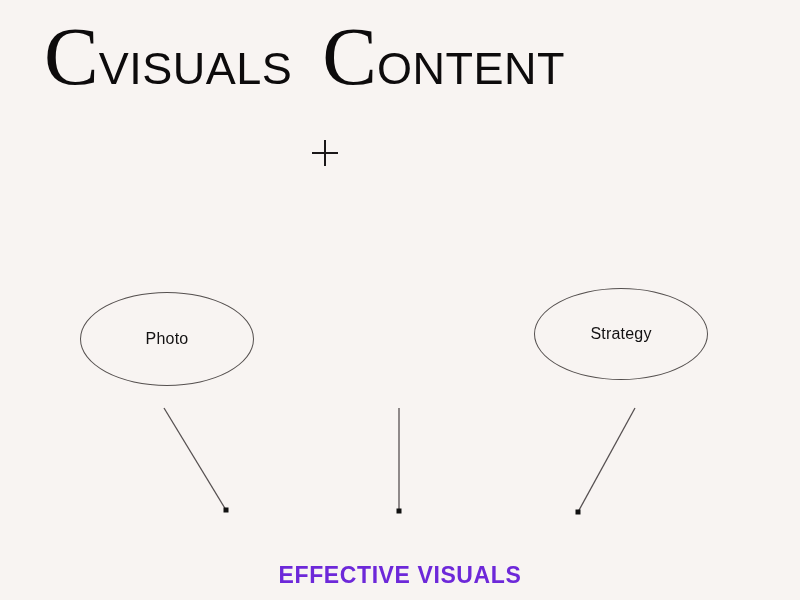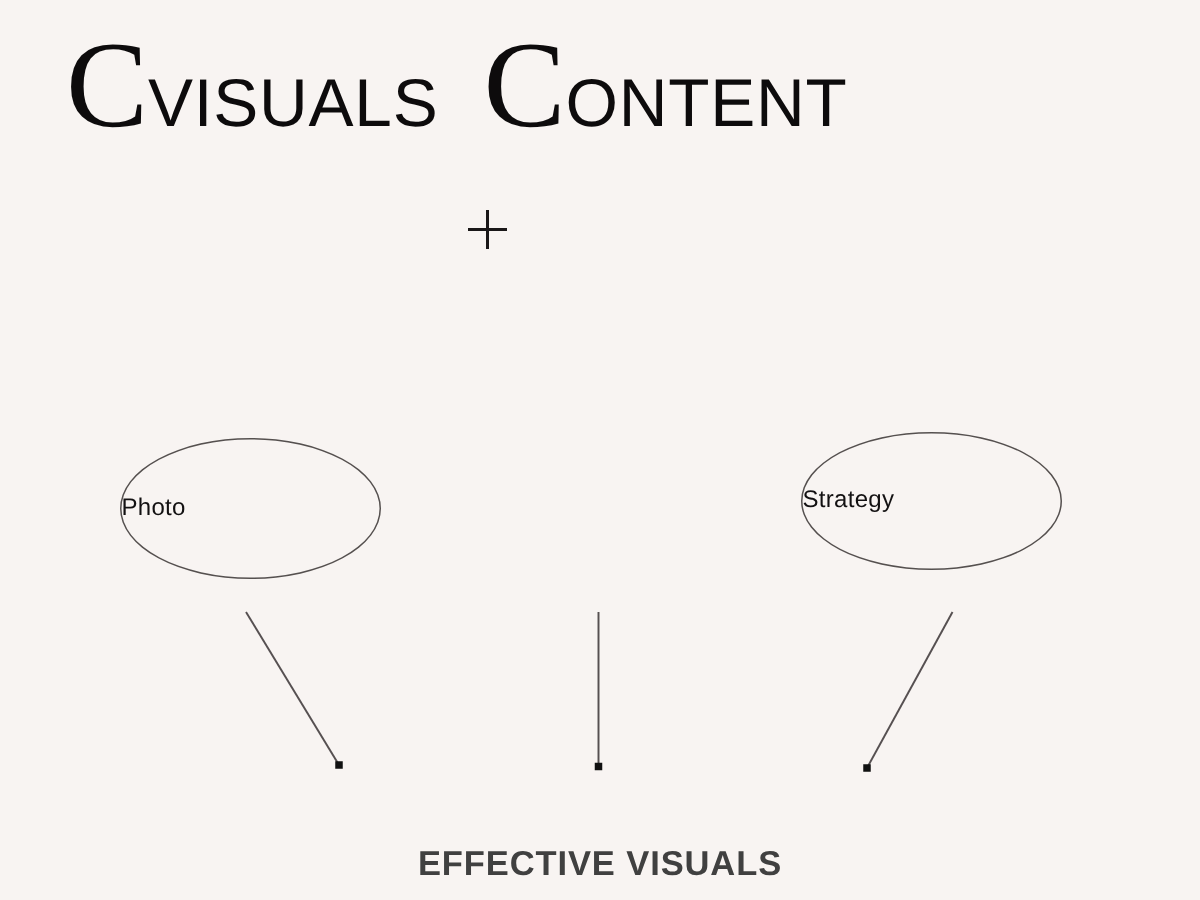--- a/index.html
+++ b/index.html
@@ -97,20 +97,21 @@
   }
 
   
   .node {
     position: absolute;
     border: 1px solid #55504f;
     border-radius: 50%;
     background: transparent;
     display: flex;
     align-items: center;
+    justify-content: center;
   }
   .node-label {
     font-family: "Liberation Sans", sans-serif;
     font-size: 16px;
     font-weight: 400;
     color: #131112;
     letter-spacing: 0.2px;
   }
 
   #node-photo    { left: 80px;  top: 292px; width: 172px; height: 92px; }
@@ -138,21 +139,21 @@
   #footer-label {
     position: absolute;
     left: 0;
     top: 562px;
     width: 800px;
     text-align: center;
     font-family: "Liberation Sans", sans-serif;
     font-size: 23px;
     font-weight: 700;
     letter-spacing: 0.6px;
-    color: #404040;
+    color: #6d28d9;
   }
 </style>
 </head>
 <body>
 
 <div id="slide">
 
   <div class="headline" id="headline-line1">
     <span class="word"><span class="cap">C</span><span class="rest">VISUALS</span></span><span class="gap"></span><span class="word"><span class="cap">C</span><span class="rest">ONTENT</span></span>
   </div>

